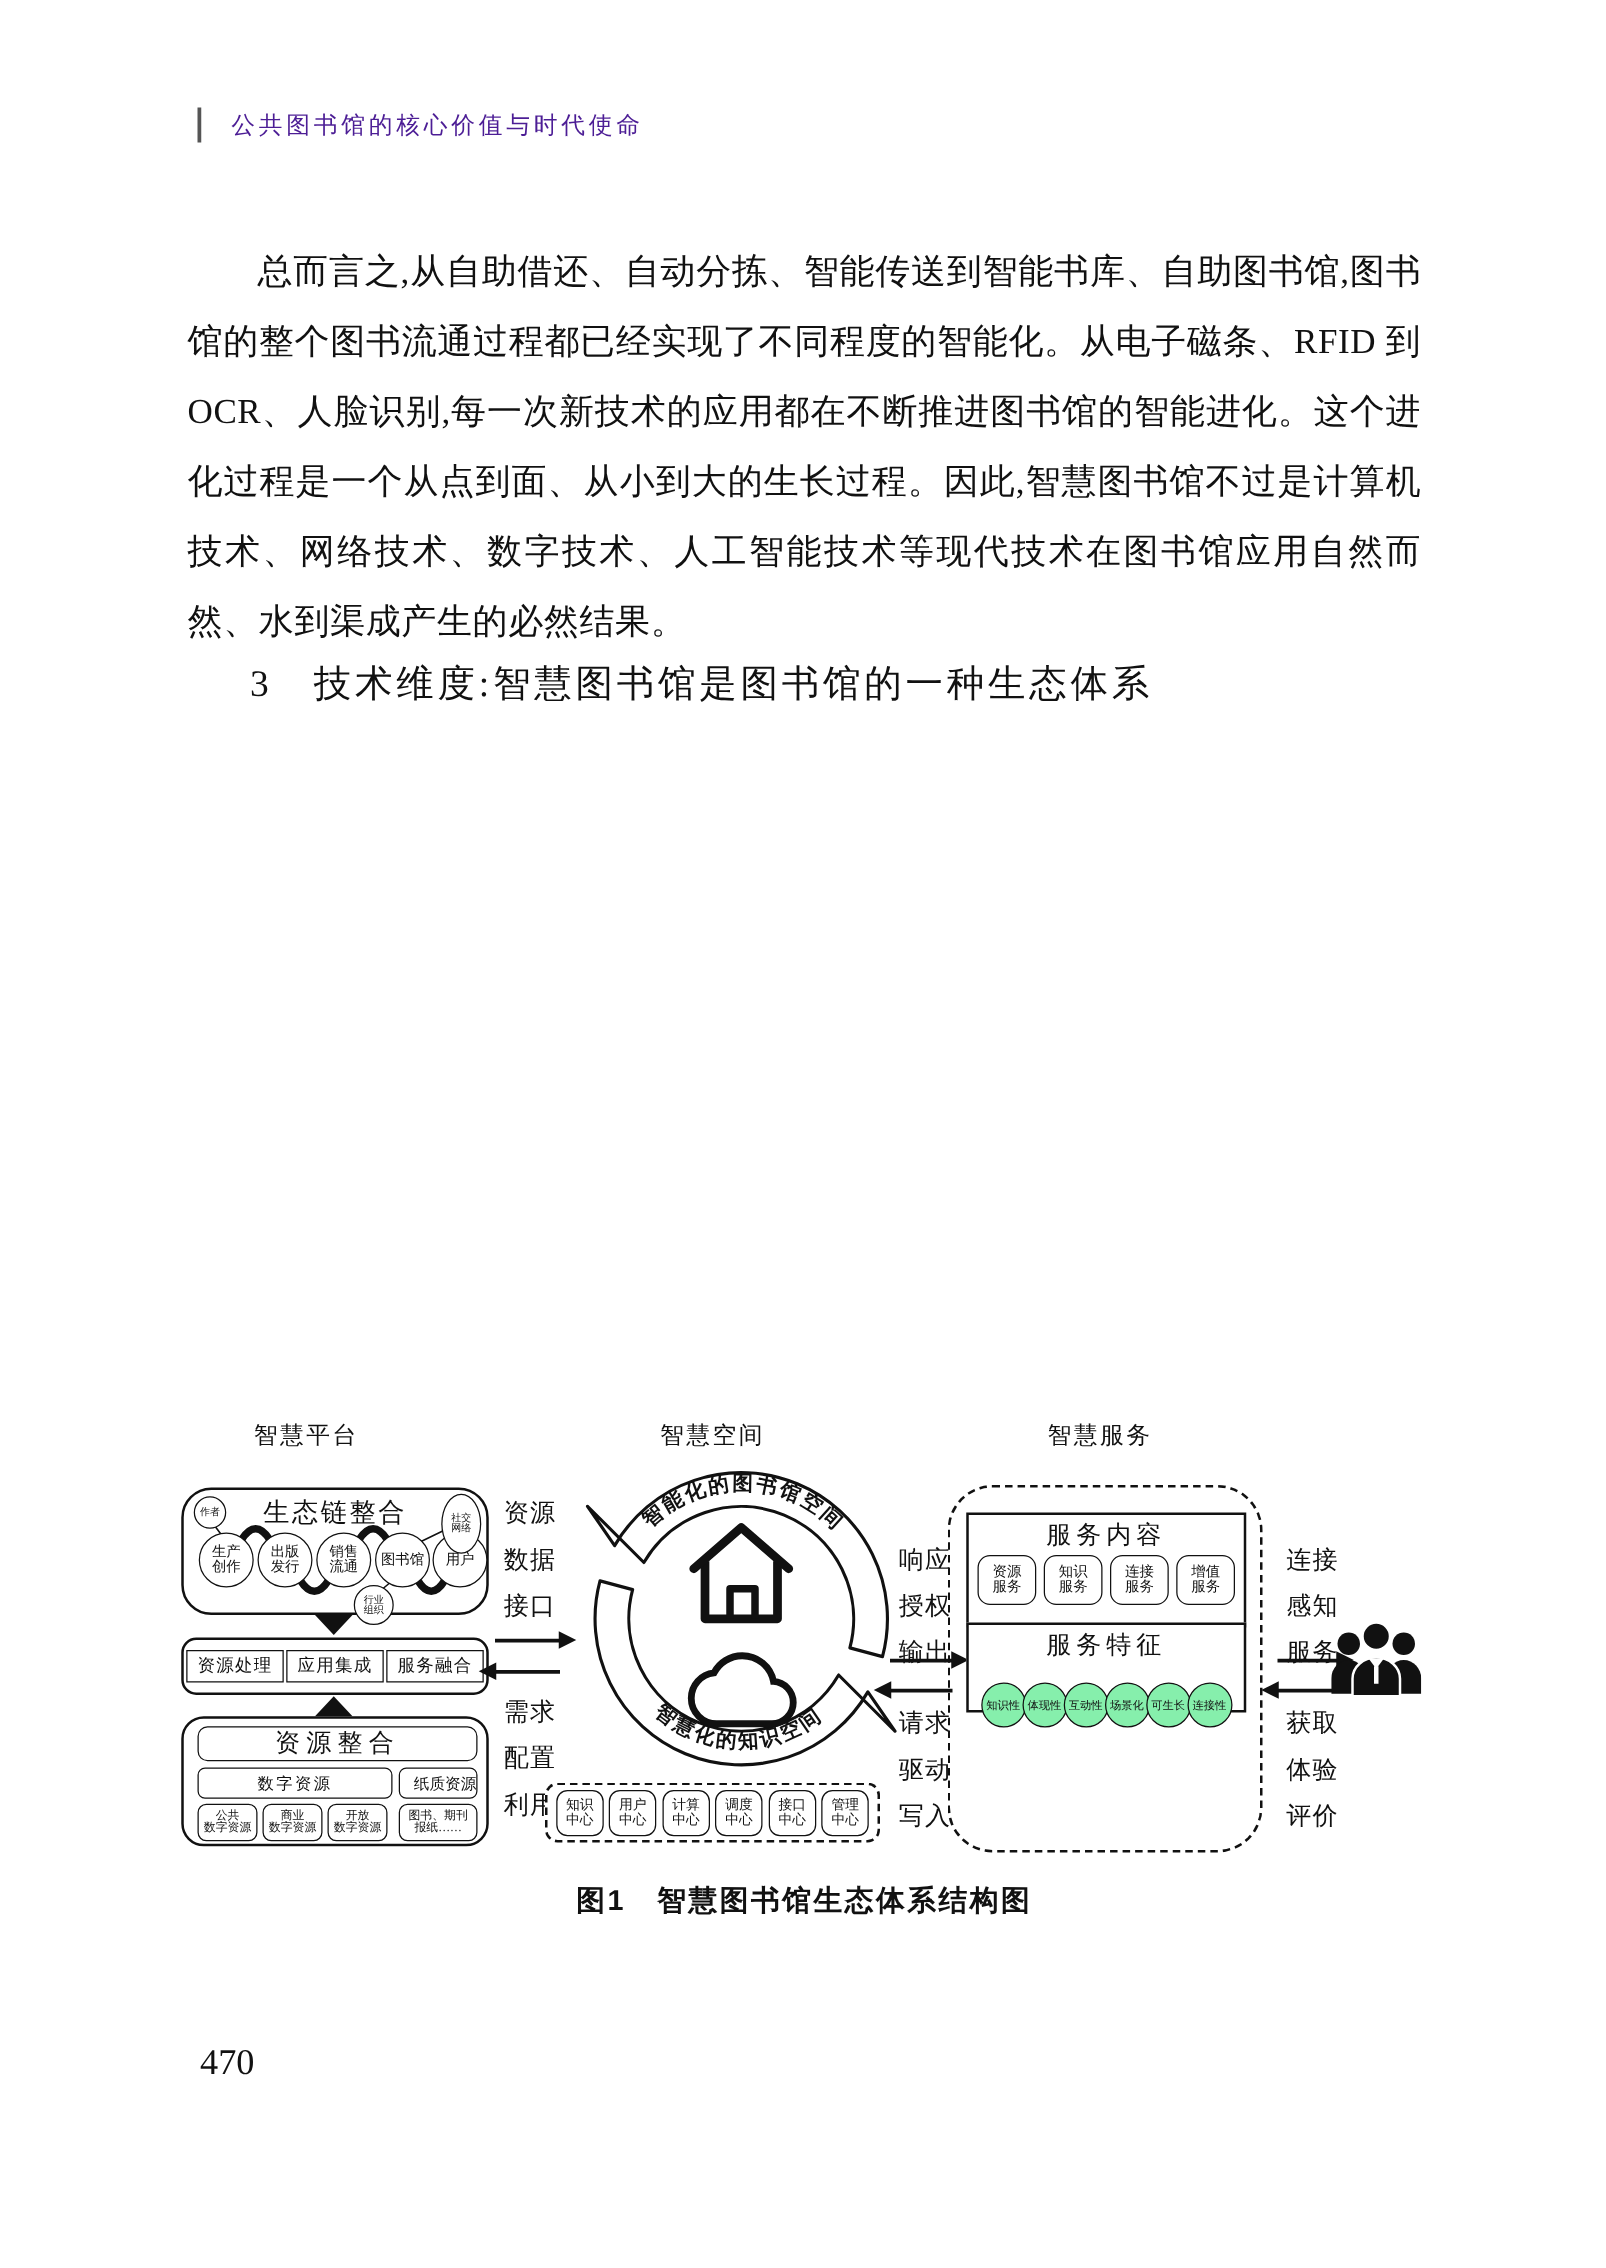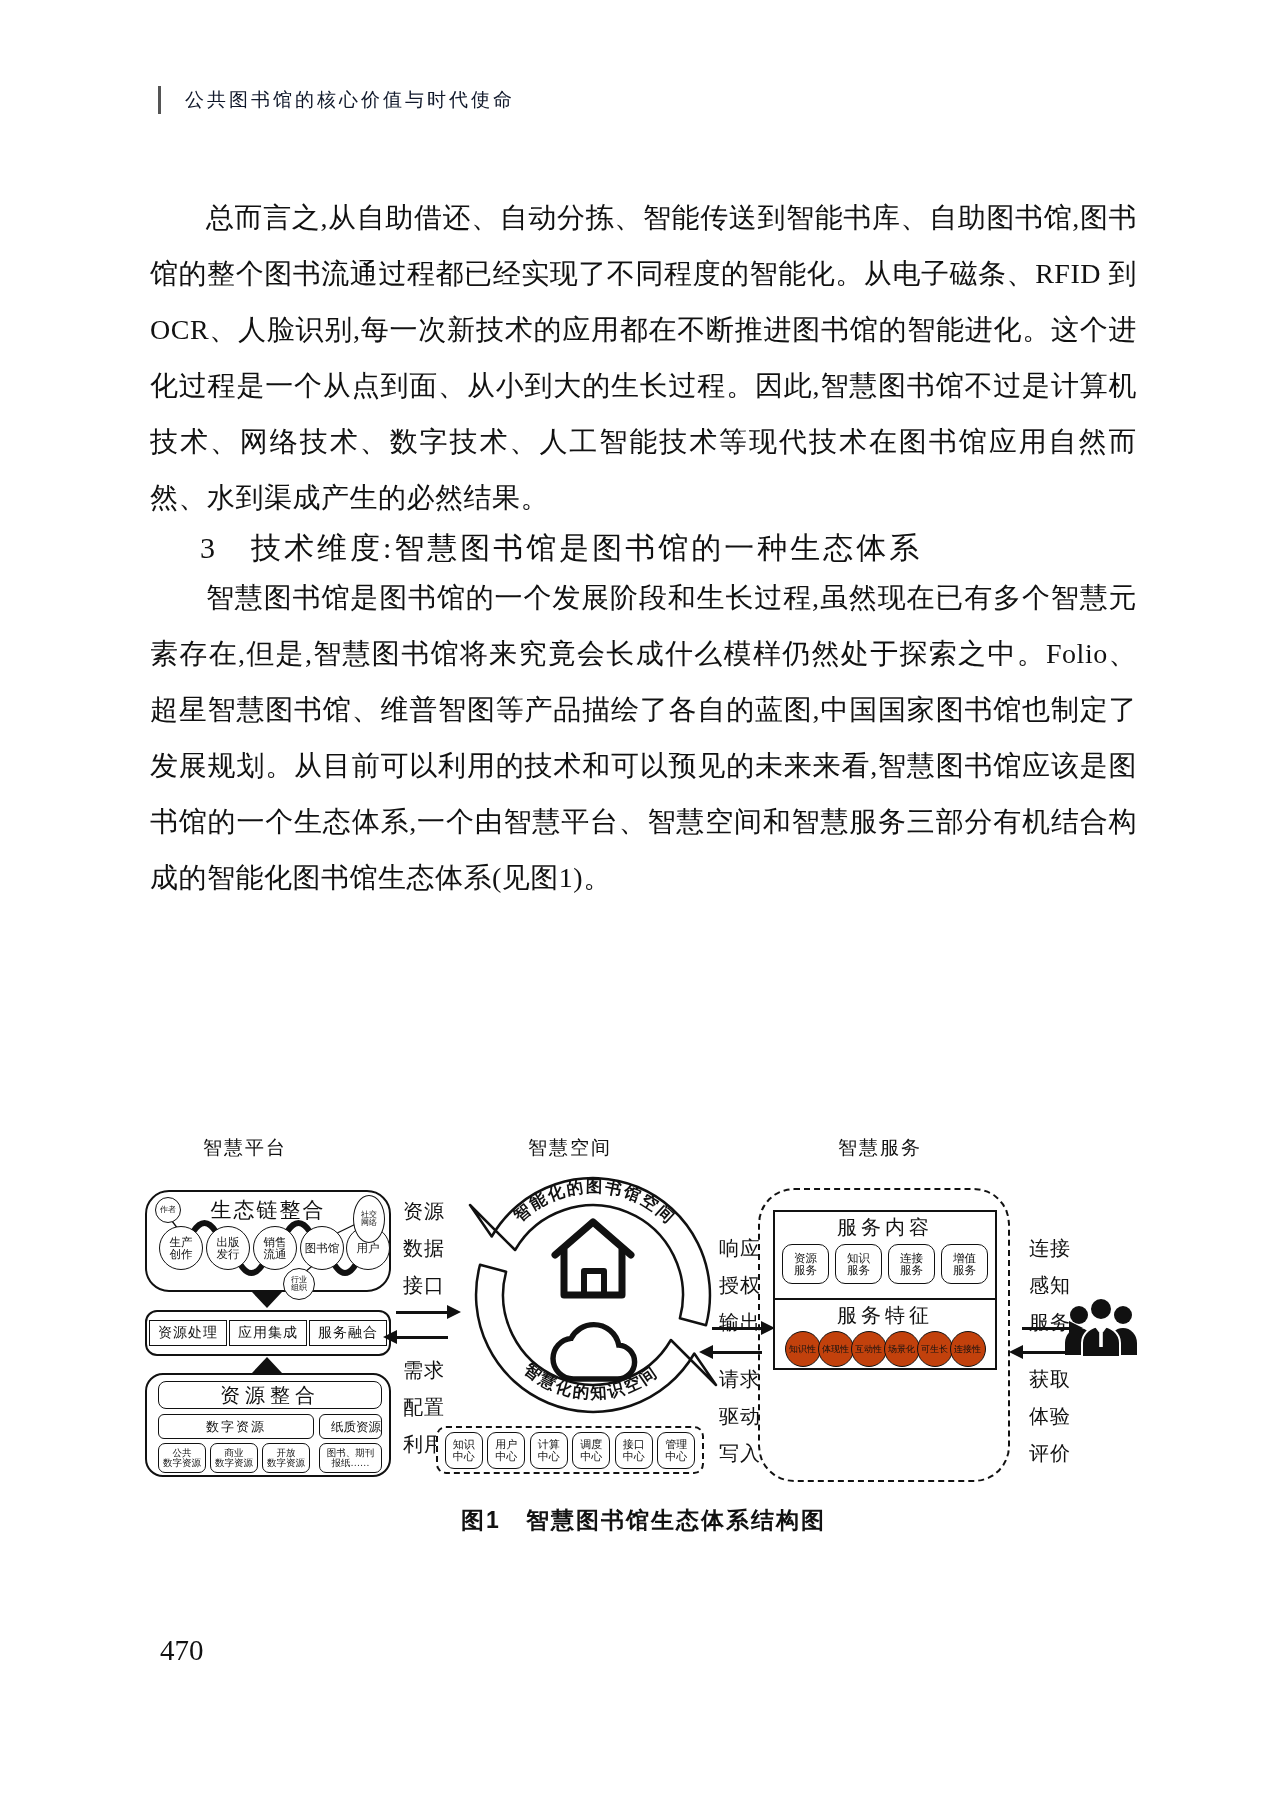--- a/index.html
+++ b/index.html
@@ -3,21 +3,21 @@
 <meta charset="utf-8">
 <style>
   html,body{margin:0;padding:0;}
   body{width:1285px;height:1814px;background:#ffffff;position:relative;
        font-family:"Liberation Serif","DejaVu Serif",serif;color:#111;}
   .pre{white-space:pre-line;}
 
   
   .runhead{position:absolute;top:86px;left:158px;display:flex;align-items:center;gap:24px;}
   .runhead .bar{width:3px;height:28px;background:#555;}
-  .runhead .title{font-size:19px;letter-spacing:3px;color:#0f172a;}
+  .runhead .title{font-size:19px;letter-spacing:3px;color:#4c1d95;}
 
   
   .bodytext{position:absolute;top:190px;left:150px;width:987px;
             font-size:28px;line-height:56px;text-align:justify;letter-spacing:.5px;}
   .bodytext p{margin:0;}
   .indent{text-indent:2em;}
   .heading{font-size:30px;line-height:44px;margin:36px 0 62px 0;text-indent:50px;letter-spacing:3px;}
 
   
   .figure{position:absolute;left:140px;top:1135px;width:1020px;height:368px;font-size:14px;}
@@ -67,21 +67,21 @@
         display:flex;align-items:center;justify-content:center;text-align:center;font-size:11px;line-height:12px;}
 
   
   .service{position:absolute;left:618px;top:53px;width:252px;height:294px;border:2.5px dashed #111;border-radius:36px;}
   .svc-box{position:absolute;left:13px;width:224px;border:2.5px solid #111;background:#fff;}
   .svc-title{text-align:center;font-size:20px;letter-spacing:4px;margin-top:2px;}
   .svc-items{display:flex;justify-content:space-between;padding:0 7px;margin-top:3px;}
   .svc-item{width:47px;height:40px;border:1.6px solid #111;border-radius:10px;
         display:flex;align-items:center;justify-content:center;text-align:center;font-size:11.5px;line-height:12.5px;}
   .feat-row{display:flex;justify-content:center;margin-top:2px;}
-  .feat{width:36px;height:36px;border:1.4px solid #111;border-radius:50%;background:#c2410c;margin:0 -1.5px;
+  .feat{width:36px;height:36px;border:1.4px solid #111;border-radius:50%;background:#86efac;margin:15px -1.5px;
         display:flex;align-items:center;justify-content:center;text-align:center;font-size:9px;}
   .arch-row{display:flex;gap:8px;padding:0 7px;margin-top:4px;}
   .arch-cell{flex:1;height:24px;border:1.6px solid #111;border-radius:6px;text-align:center;line-height:23px;
         font-size:12.5px;letter-spacing:6px;}
   .gateway{margin:5px 7px 0;height:23px;border:1.6px solid #111;border-radius:5px;text-align:center;line-height:22px;
         font-size:12.5px;letter-spacing:4px;}
 
   .users-svg{position:absolute;left:925px;top:158px;}
 
   
@@ -95,21 +95,20 @@
 <div class="page">
 
   <div class="runhead">
     <div class="bar"></div>
     <div class="title">公共图书馆的核心价值与时代使命</div>
   </div>
 
   <div class="bodytext">
     <p class="indent">总而言之,从自助借还、自动分拣、智能传送到智能书库、自助图书馆,图书馆的整个图书流通过程都已经实现了不同程度的智能化。从电子磁条、RFID 到 OCR、人脸识别,每一次新技术的应用都在不断推进图书馆的智能进化。这个进化过程是一个从点到面、从小到大的生长过程。因此,智慧图书馆不过是计算机技术、网络技术、数字技术、人工智能技术等现代技术在图书馆应用自然而然、水到渠成产生的必然结果。</p>
     <p class="heading">3　技术维度:智慧图书馆是图书馆的一种生态体系</p>
-    <p class="indent">智慧图书馆是图书馆的一个发展阶段和生长过程,虽然现在已有多个智慧元素存在,但是,智慧图书馆将来究竟会长成什么模样仍然处于探索之中。Folio、超星智慧图书馆、维普智图等产品描绘了各自的蓝图,中国国家图书馆也制定了发展规划。从目前可以利用的技术和可以预见的未来来看,智慧图书馆应该是图书馆的一个生态体系,一个由智慧平台、智慧空间和智慧服务三部分有机结合构成的智能化图书馆生态体系(见图1)。</p>
   </div>
 
   <div class="figure">
 
     <div class="fig-label" style="left:0;width:210px;">智慧平台</div>
     <div class="fig-label" style="left:345px;width:170px;">智慧空间</div>
     <div class="fig-label" style="left:650px;width:180px;">智慧服务</div>
 
     <div class="bx eco">
       <svg width="246" height="102" style="position:absolute;left:0;top:0;">

